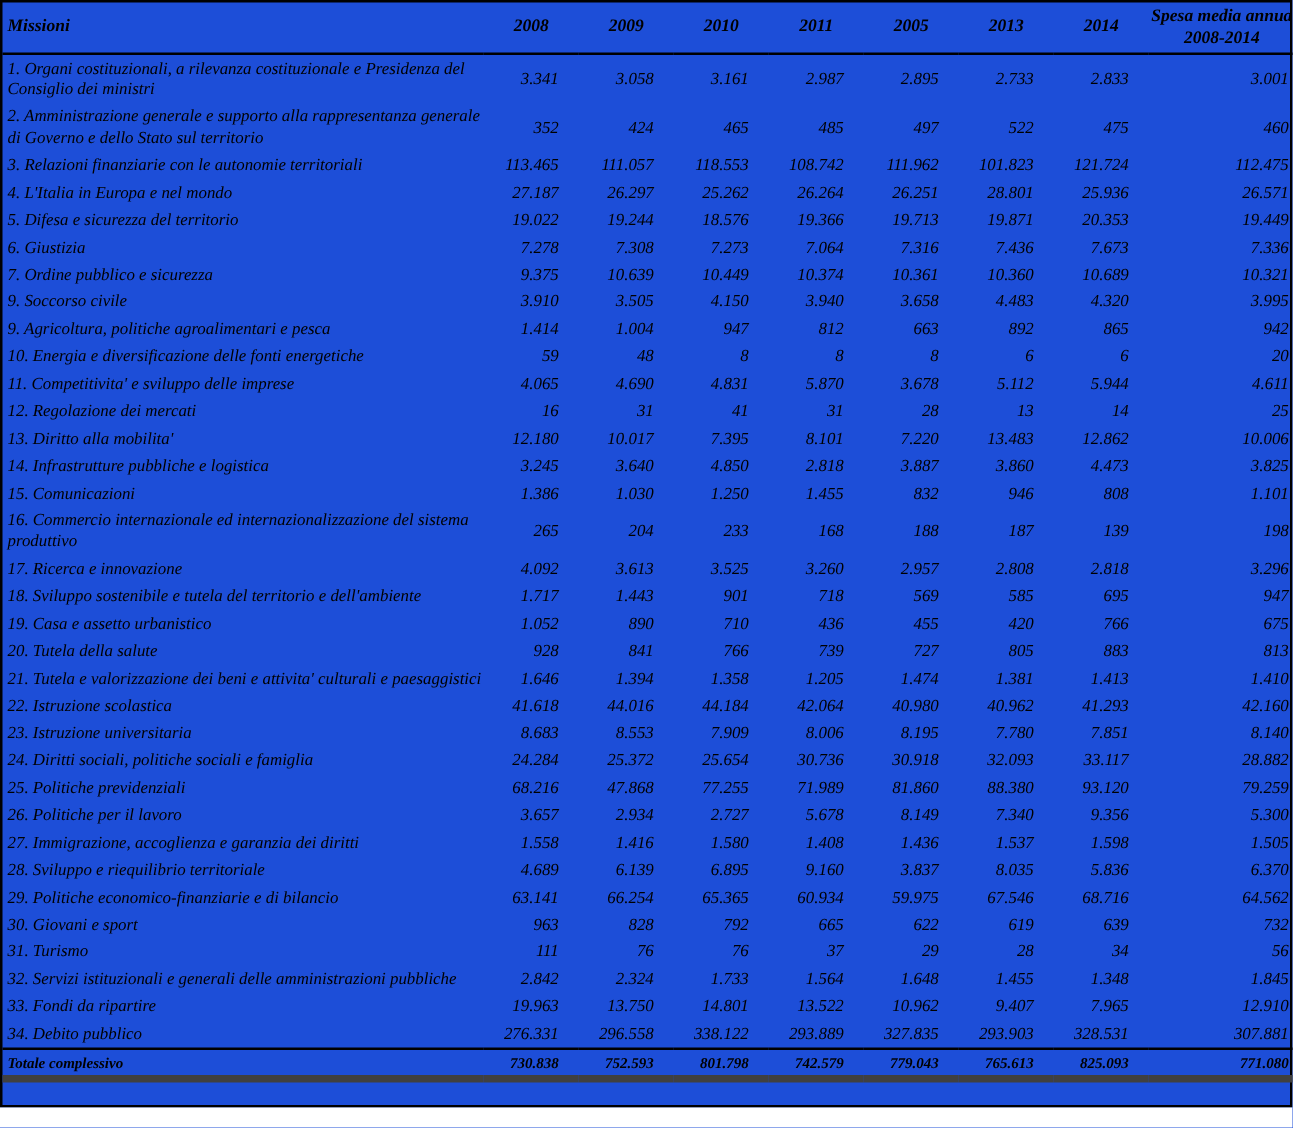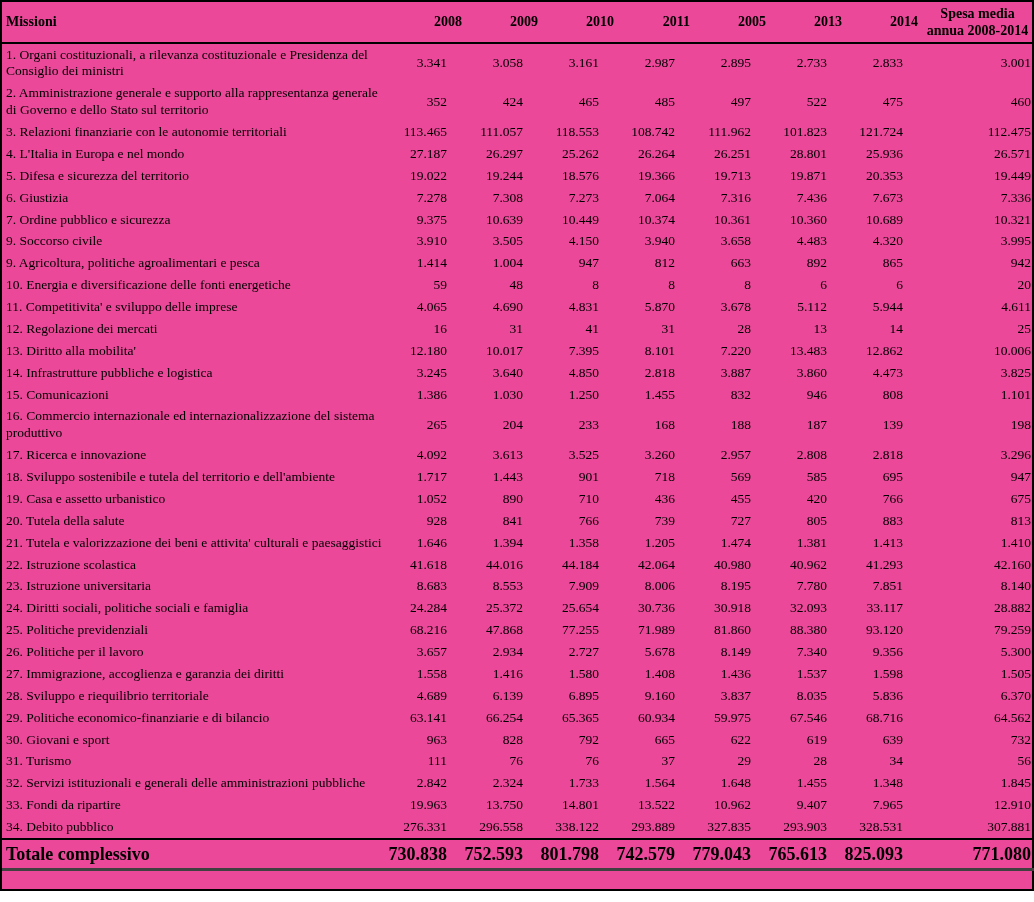--- a/index.html
+++ b/index.html
@@ -4,23 +4,24 @@
 <style>
   html, body {
     margin: 0;
     padding: 0;
     background: #ffffff;
     font-family: "Liberation Serif", "DejaVu Serif", serif;
   }
   .sheet {
     width: 1030px;
     margin: 0;
-    background: #ec4899;
+    background: #1d4ed8;
     border: 2px solid #000000;
     color: #000000;
+    font-style: italic;
   }
   table.spesa {
     width: 100%;
     border-collapse: collapse;
     table-layout: fixed;
     font-size: 13.5px;
     color: #000000;
   }
   table.spesa th, table.spesa td {
     vertical-align: middle;
@@ -32,42 +33,42 @@
     font-weight: bold;
     font-size: 14px;
     border-bottom: 2px solid #000000;
   }
   th.label-col, td.label {
     text-align: left;
     padding-left: 4px;
     padding-right: 2px;
   }
   thead th.year {
-    text-align: right;
+    text-align: center;
   }
   thead th.avg-head {
     text-align: center;
     padding-left: 2px;
     padding-right: 2px;
   }
   td.num {
     text-align: right;
     padding-right: 16px;
     font-variant-numeric: tabular-nums;
   }
   td.avg {
     text-align: right;
     padding-right: 5px;
     font-variant-numeric: tabular-nums;
   }
   tr.total-row td {
     font-weight: bold;
     border-top: 2px solid #000000;
-    border-bottom: 3px solid #404040;
-    font-size: 18px;
+    border-bottom: 6px solid #404040;
+    font-size: 12px;
   }
   tr.bottom-strip td {
     height: 18px;
     padding: 0;
   }
 </style>
 </head>
 <body>
 
 <div class="sheet">

